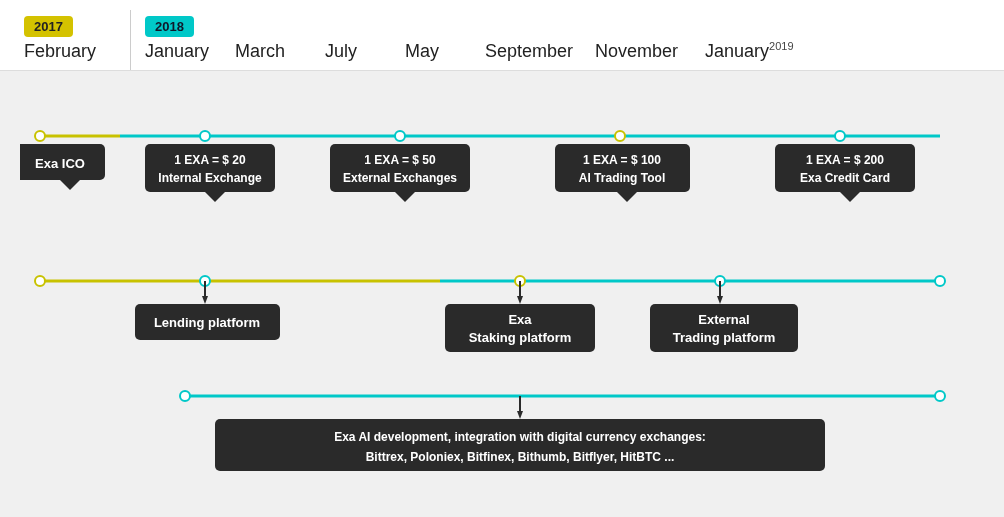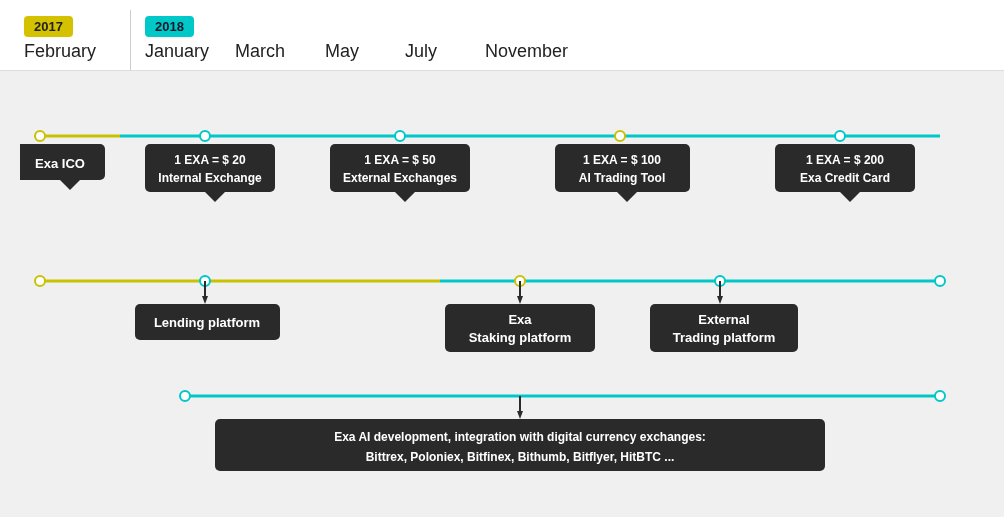--- a/index.html
+++ b/index.html
@@ -88,29 +88,37 @@
     <div class="header-col" style="min-width:90px;">
       <span class="year-label year-2018">2018</span>
       <span class="month-label">January</span>
     </div>
     <div class="header-col" style="min-width:90px;text-align:center;">
       <span class="year-label" style="opacity:0; font-size:13px;">.</span>
       <span class="month-label">March</span>
     </div>
     <div class="header-col" style="min-width:80px;">
       <span class="year-label" style="opacity:0; font-size:13px;">.</span>
+      <span class="month-label">July</span>
+    </div>
+    <div class="header-col" style="min-width:80px;">
+      <span class="year-label" style="opacity:0; font-size:13px;">.</span>
       <span class="month-label">May</span>
     </div>
-    <div class="header-col" style="min-width:80px;">
-      <span class="year-label" style="opacity:0; font-size:13px;">.</span>
-      <span class="month-label">July</span>
-    </div>
     <div class="header-col" style="min-width:110px;">
       <span class="year-label" style="opacity:0; font-size:13px;">.</span>
+      <span class="month-label">September</span>
+    </div>
+    <div class="header-col" style="min-width:110px;">
+      <span class="year-label" style="opacity:0; font-size:13px;">.</span>
       <span class="month-label">November</span>
+    </div>
+    <div class="header-col" style="min-width:90px;">
+      <span class="year-label" style="opacity:0; font-size:13px;">.</span>
+      <span class="month-label">January<span class="superscript">2019</span></span>
     </div>
   </div>
 
   <div class="main-area">
     <svg viewBox="0 0 960 390" width="960" height="390">
 
       <line x1="20" y1="50" x2="100" y2="50" stroke="#c8c200" stroke-width="3"></line>
 
       <line x1="100" y1="50" x2="920" y2="50" stroke="#00c8c8" stroke-width="3"></line>
 

